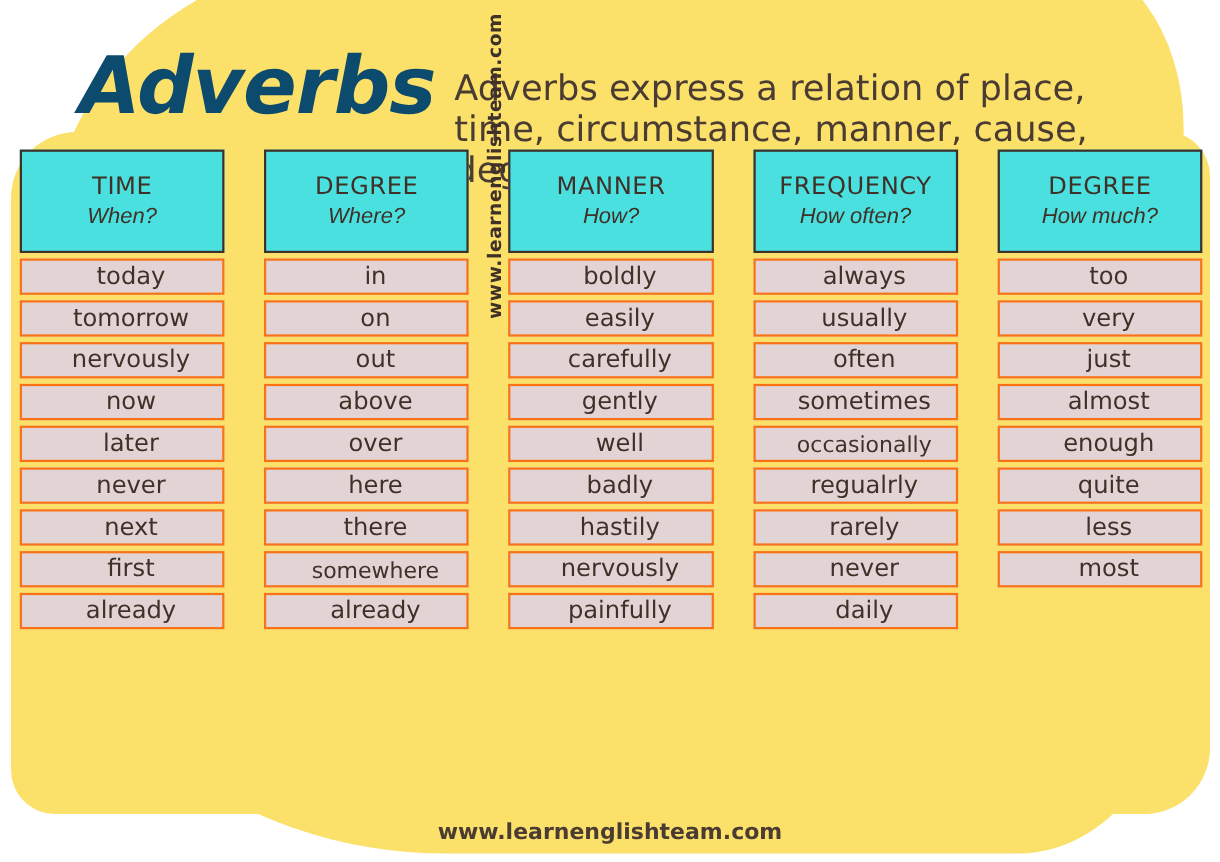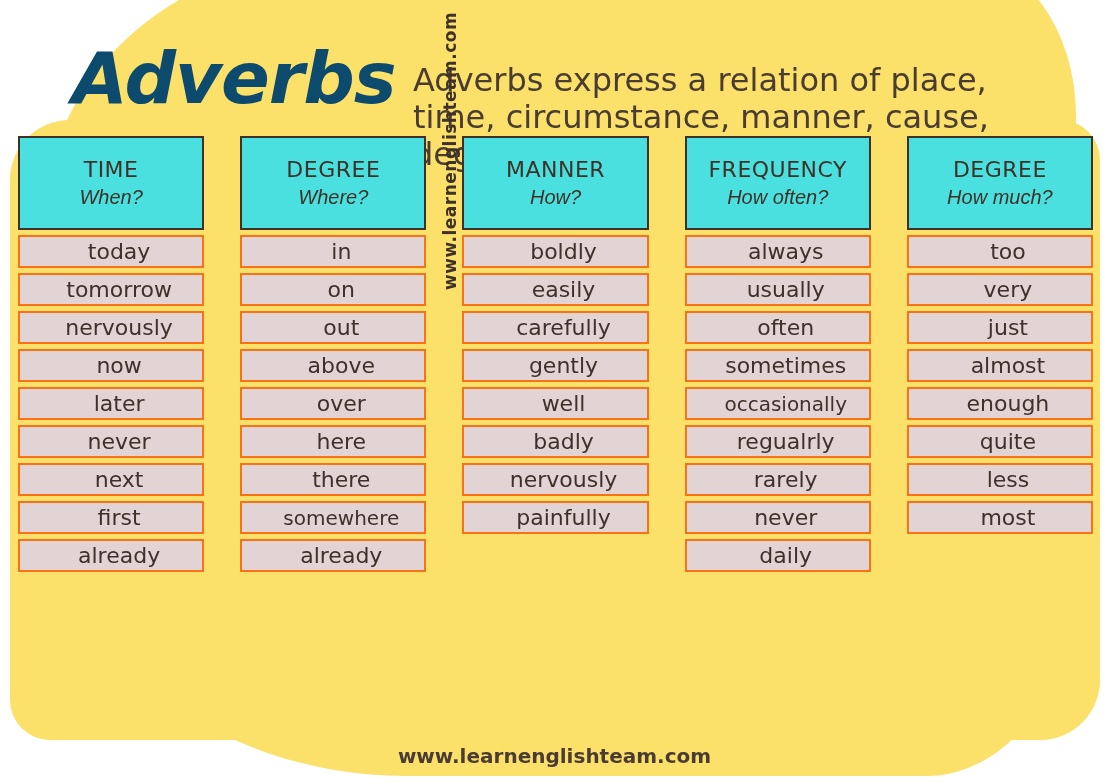--- a/index.html
+++ b/index.html
@@ -200,20 +200,21 @@
         <div class="col-head">
           <div class="cat">MANNER</div>
           <div class="q">How?</div>
         </div>
         <div class="cell">boldly</div>
         <div class="cell">easily</div>
         <div class="cell">carefully</div>
         <div class="cell">gently</div>
         <div class="cell">well</div>
         <div class="cell">badly</div>
+        <div class="cell">hastily</div>
         <div class="cell">nervously</div>
         <div class="cell">painfully</div>
       </div>
 
       <div class="col">
         <div class="col-head">
           <div class="cat">FREQUENCY</div>
           <div class="q">How often?</div>
         </div>
         <div class="cell">always</div>

